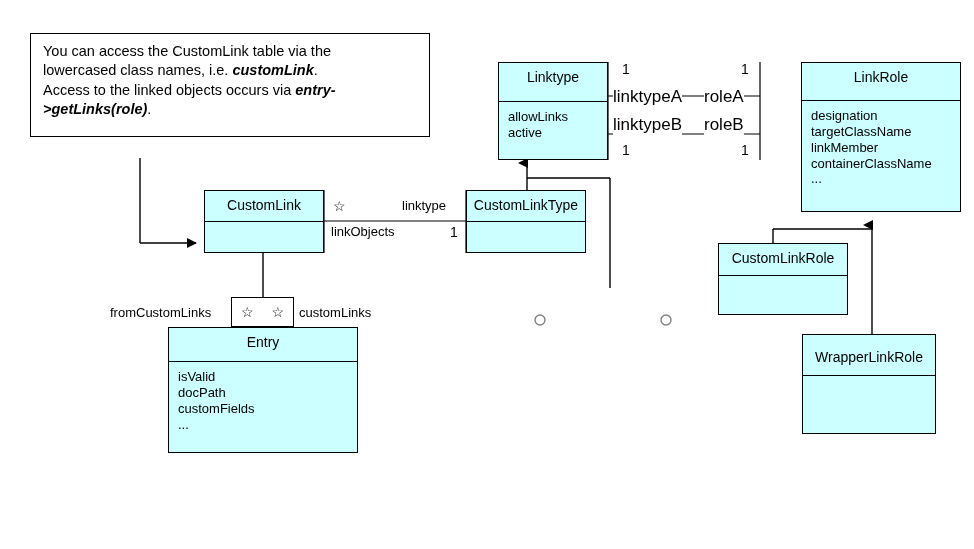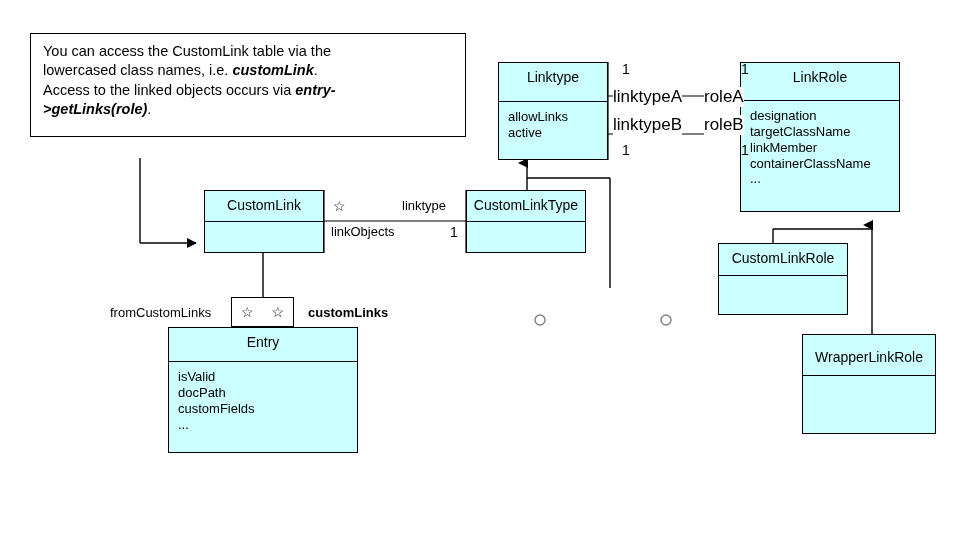--- a/index.html
+++ b/index.html
@@ -140,37 +140,37 @@
     <line x1="140" y1="158" x2="140" y2="243" stroke="#000" stroke-width="1.4"></line>
     <line x1="140" y1="243" x2="196" y2="243" stroke="#000" stroke-width="1.4" marker-end="url(#solidArrowRight)"></line>
 
     <line x1="263" y1="253" x2="263" y2="297" stroke="#000" stroke-width="1.4"></line>
 
     <line x1="872" y1="334" x2="872" y2="225" stroke="#000" stroke-width="1.4" marker-end="url(#solidArrowUp)"></line>
     <line x1="872" y1="229" x2="773" y2="229" stroke="#000" stroke-width="1.4"></line>
     <line x1="773" y1="229" x2="773" y2="243" stroke="#000" stroke-width="1.4"></line>
   </svg>
 
-  <div class="note-box" style="left:30px; top:33px; width:436px; height:104px;">
+  <div class="note-box" style="left:30px; top:33px; width:400px; height:104px;">
     <span>You can access the CustomLink table via the</span><br>
     <span>lowercased class names, i.e. </span><i>customLink</i><span>.</span><br>
     <span>Access to the linked objects occurs via </span><i>entry-</i><br>
     <i>&gt;getLinks(role)</i><span>.</span>
   </div>
 
   <div class="uml-class" style="left:498px; top:62px; width:110px; height:98px;">
     <div class="uml-name" style="height:38px;">Linktype</div>
     <div class="uml-divider"></div>
     <div class="uml-attrs">
       <div>allowLinks</div>
       <div>active</div>
     </div>
   </div>
 
-  <div class="uml-class" style="left:740px; top:62px; width:160px; height:150px;">
+  <div class="uml-class" style="left:801px; top:62px; width:160px; height:150px;">
     <div class="uml-name" style="height:37px;">LinkRole</div>
     <div class="uml-divider"></div>
     <div class="uml-attrs">
       <div>designation</div>
       <div>targetClassName</div>
       <div>linkMember</div>
       <div>containerClassName</div>
       <div>...</div>
     </div>
   </div>
@@ -228,15 +228,15 @@
   <div class="edge-label star-glyph" style="left:333px; top:199px;">☆</div>
   <div class="edge-label" style="left:402px; top:199px;">linktype</div>
   <div class="edge-label" style="left:331px; top:225px;">linkObjects</div>
   <div class="mult" style="left:450px; top:225px;">1</div>
 
   <div class="edge-label" style="left:110px; top:306px;">fromCustomLinks</div>
   <div class="star-box" style="left:231px; top:297px; width:63px; height:30px;">
     <span class="star-glyph">☆</span>
     <span class="star-glyph">☆</span>
   </div>
-  <div class="edge-label" style="left:308px; top:306px;font-weight:bold;">customLinks</div>
+  <div class="edge-label" style="left:299px; top:306px;">customLinks</div>
 
 </div>
 
 </body></html>

